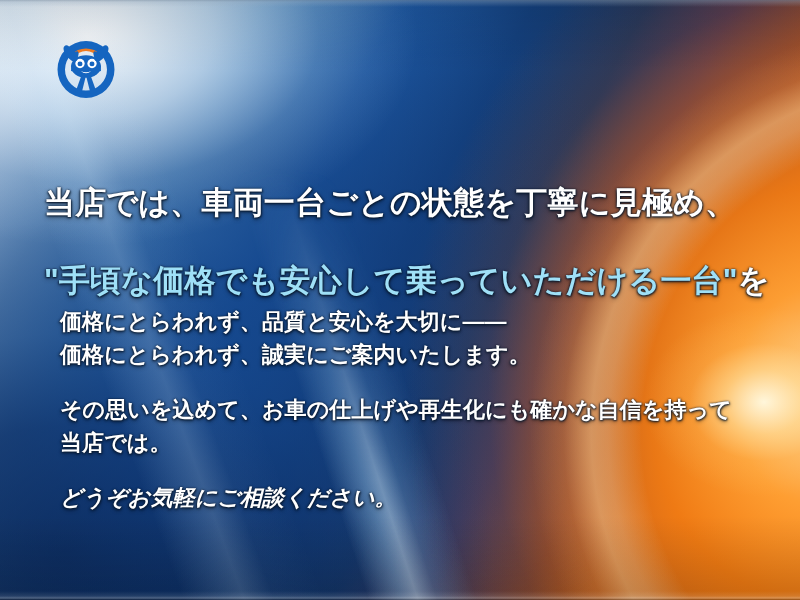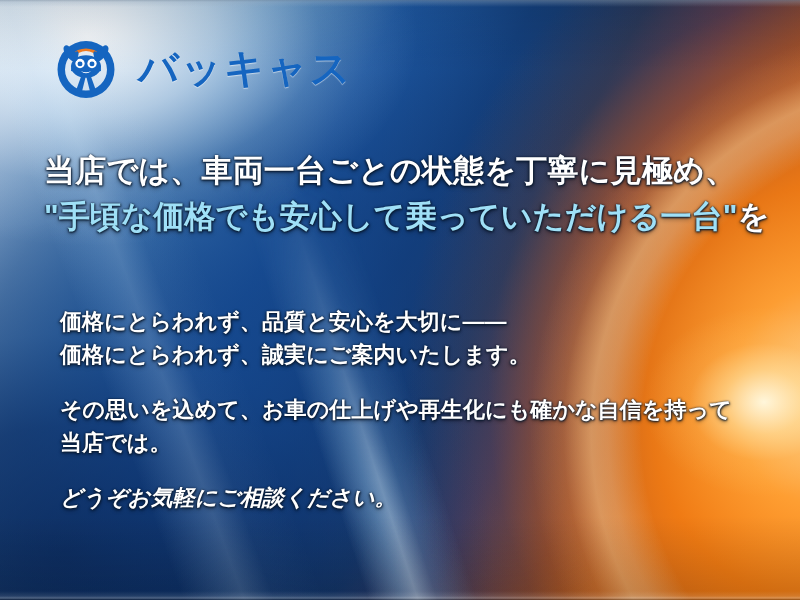--- a/index.html
+++ b/index.html
@@ -172,20 +172,21 @@
     font-weight: 700;
     line-height: 46px;
     color: #ffffff;
     white-space: nowrap;
     letter-spacing: 0.2px;
     text-shadow:
       0 0 2px rgba(10,25,45,0.85),
       1px 1px 2px rgba(10,25,45,0.75),
       -1px 1px 2px rgba(10,25,45,0.55),
       0 2px 5px rgba(0,0,0,0.45);
+    margin-top: 32px;
   }
   .accent {
     color: #9fe0f7;
   }
 
   
   .body-block {
     position: absolute;
     left: 60px;
     top: 305px;
@@ -247,21 +248,20 @@
         <circle cx="58" cy="42.5" r="3.3" fill="#1565c0"></circle>
 
         <path d="M43 52 Q50 58 57 52 Q50 55.5 43 52 Z" fill="#ffffff"></path>
 
         <path d="M34 40 C26 36 20 28 20 22 C20 18 24 16 27 19 L30 23
                  C30 19 34 18 35 22 L36 27 C38 24 41 26 40 30 L38 38 Z" fill="#1565c0"></path>
 
         <path d="M66 40 C74 36 80 28 80 22 C80 18 76 16 73 19 L70 23
                  C70 19 66 18 65 22 L64 27 C62 24 59 26 60 30 L62 38 Z" fill="#1565c0"></path>
       </svg>
-      <div class="logo-word">バッキャス</div>
     </div>
 
     <div class="headline">
       <div class="h-line">当店では、車両一台ごとの状態を丁寧に見極め、</div>
       <div class="h-line"><span class="accent">"手頃な価格でも安心して乗っていただける一台"</span><span>を</span></div>
     </div>
 
     <div class="body-block">
 
       <div class="para">

